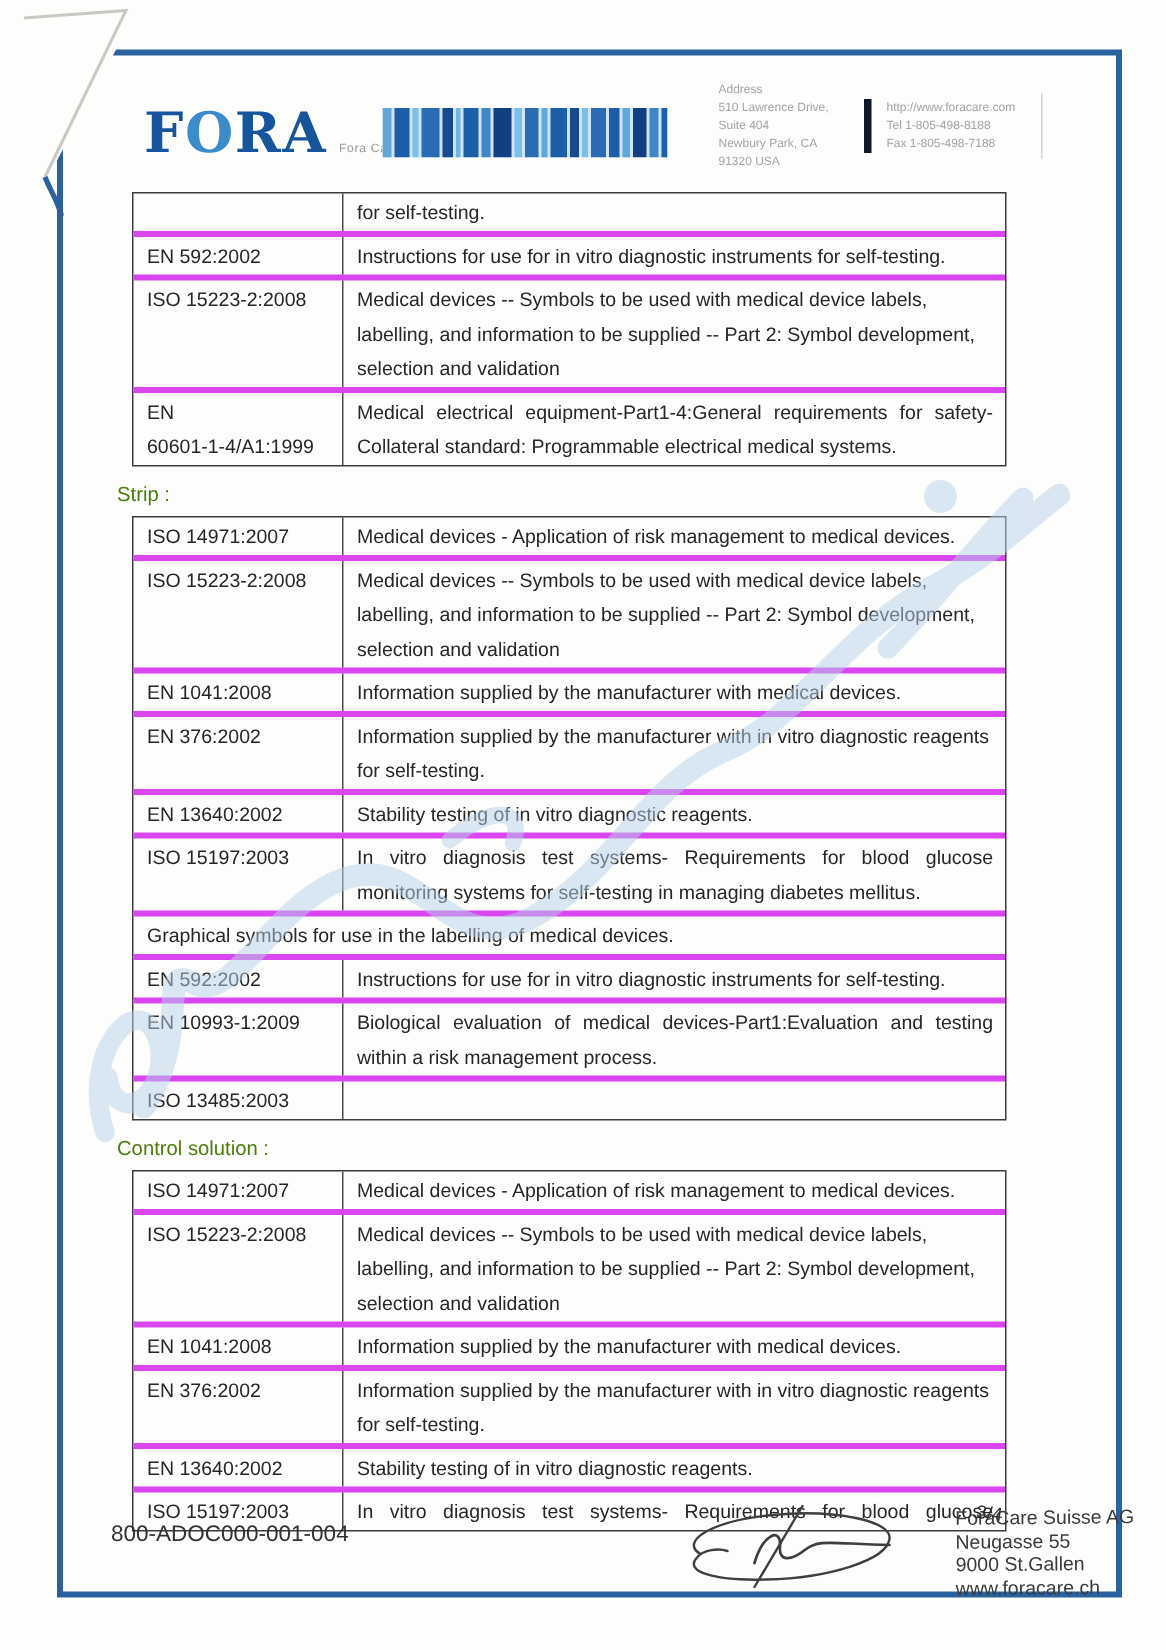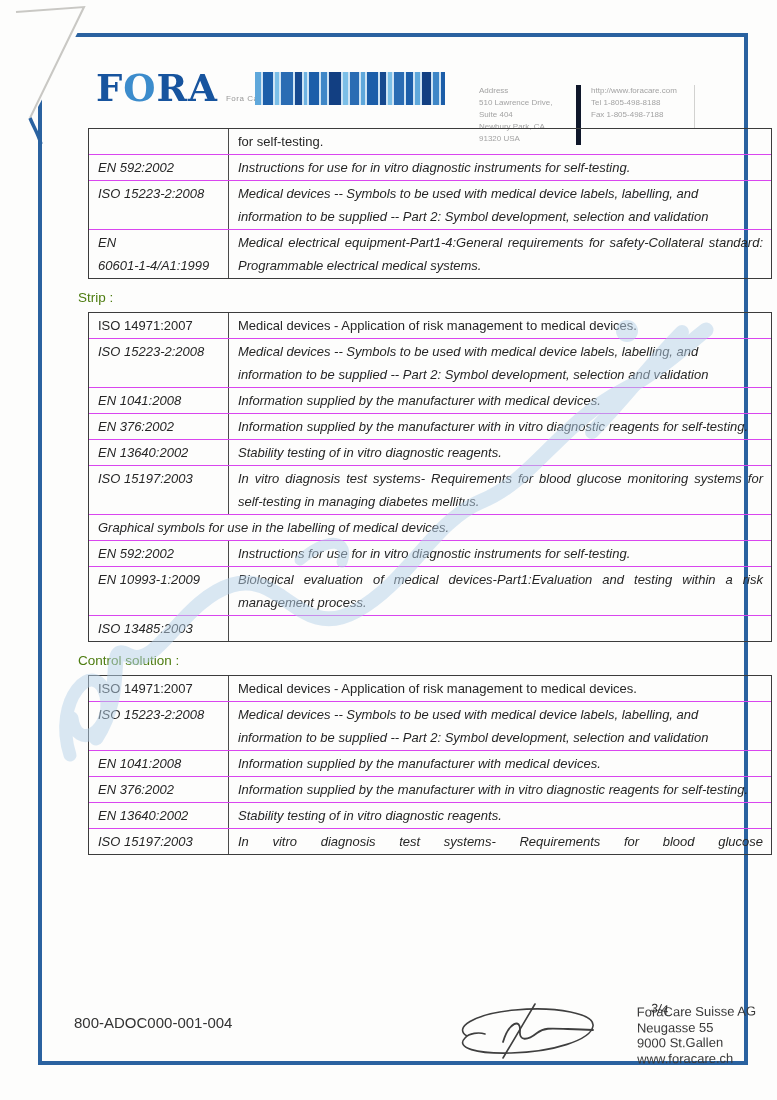--- a/index.html
+++ b/index.html
@@ -14,31 +14,31 @@
            border:4px solid var(--frame); z-index:0; }
   
   .fold { position:absolute; left:0; top:0; z-index:2; }
   
   .logo { position:absolute; left:96px; top:70px; display:flex; align-items:baseline; z-index:3; }
   .logo-text { font-family:"DejaVu Serif", serif; font-weight:bold; font-size:37px;
                letter-spacing:1px; color:#17549e; line-height:1; }
   .logo-text .logo-o { color:#3c8ccc; }
   .logo-caption { font-size:8px; color:#989898; letter-spacing:.5px; margin-left:8px; }
   .barcode { position:absolute; left:255px; top:72px; z-index:3; }
-  .addr { position:absolute; left:479px; top:85px; display:flex; z-index:3;
-          font-size:8px; line-height:12px; color:#a3a3a3; }
+  .addr { position:absolute; left:479px; top:54px; display:flex; z-index:3;
+          font-size:8px; line-height:12px; color:#a3a3a3;align-items:center; }
   .addr-col { width:97px; padding-right:8px; }
   .addr-col.contact { width:118px; border-left:5px solid #0f172a; padding-left:10px; }
   .addr-end { border-left:1px solid #d2d2d0; height:44px; }
   
-  #sections { position:absolute; left:88px; top:128px; width:684px; z-index:3; }
+  #sections { position:absolute; left:88px; top:128px; width:583px; z-index:3; }
   .section-label { margin:10px 0 6px -10px; font-size:13.5px; color:#4d7c0f; line-height:17px; }
   .stable { border:1.3px solid #3c3c3c; background:rgba(255,255,255,.0); }
   .trow { display:flex; }
-  .trow + .trow { border-top:1px solid #d946ef;font-style:italic; }
+  .trow + .trow { border-top:4px solid #d946ef; }
   .code { width:140px; flex:0 0 140px; border-right:1px solid #4a4a4a;
           padding:1px 6px 1px 9px; font-size:13px; line-height:23px; white-space:pre-line; }
   .desc { flex:1; padding:1px 8px 1px 9px; font-size:13px; line-height:23px; }
   .desc.justify { text-align:justify; }
   .desc.justify-last { text-align:justify; text-align-last:justify; }
   
   .doc-number { position:absolute; left:74px; top:1014px; font-size:15px; color:#333; z-index:3; }
   .signature { position:absolute; left:445px; top:1000px; z-index:4; }
   .stamp { position:absolute; left:637px; top:1004px; z-index:4; font-size:13px;
            line-height:15.5px; color:#3a3a3a; transform:rotate(-.5deg); }

